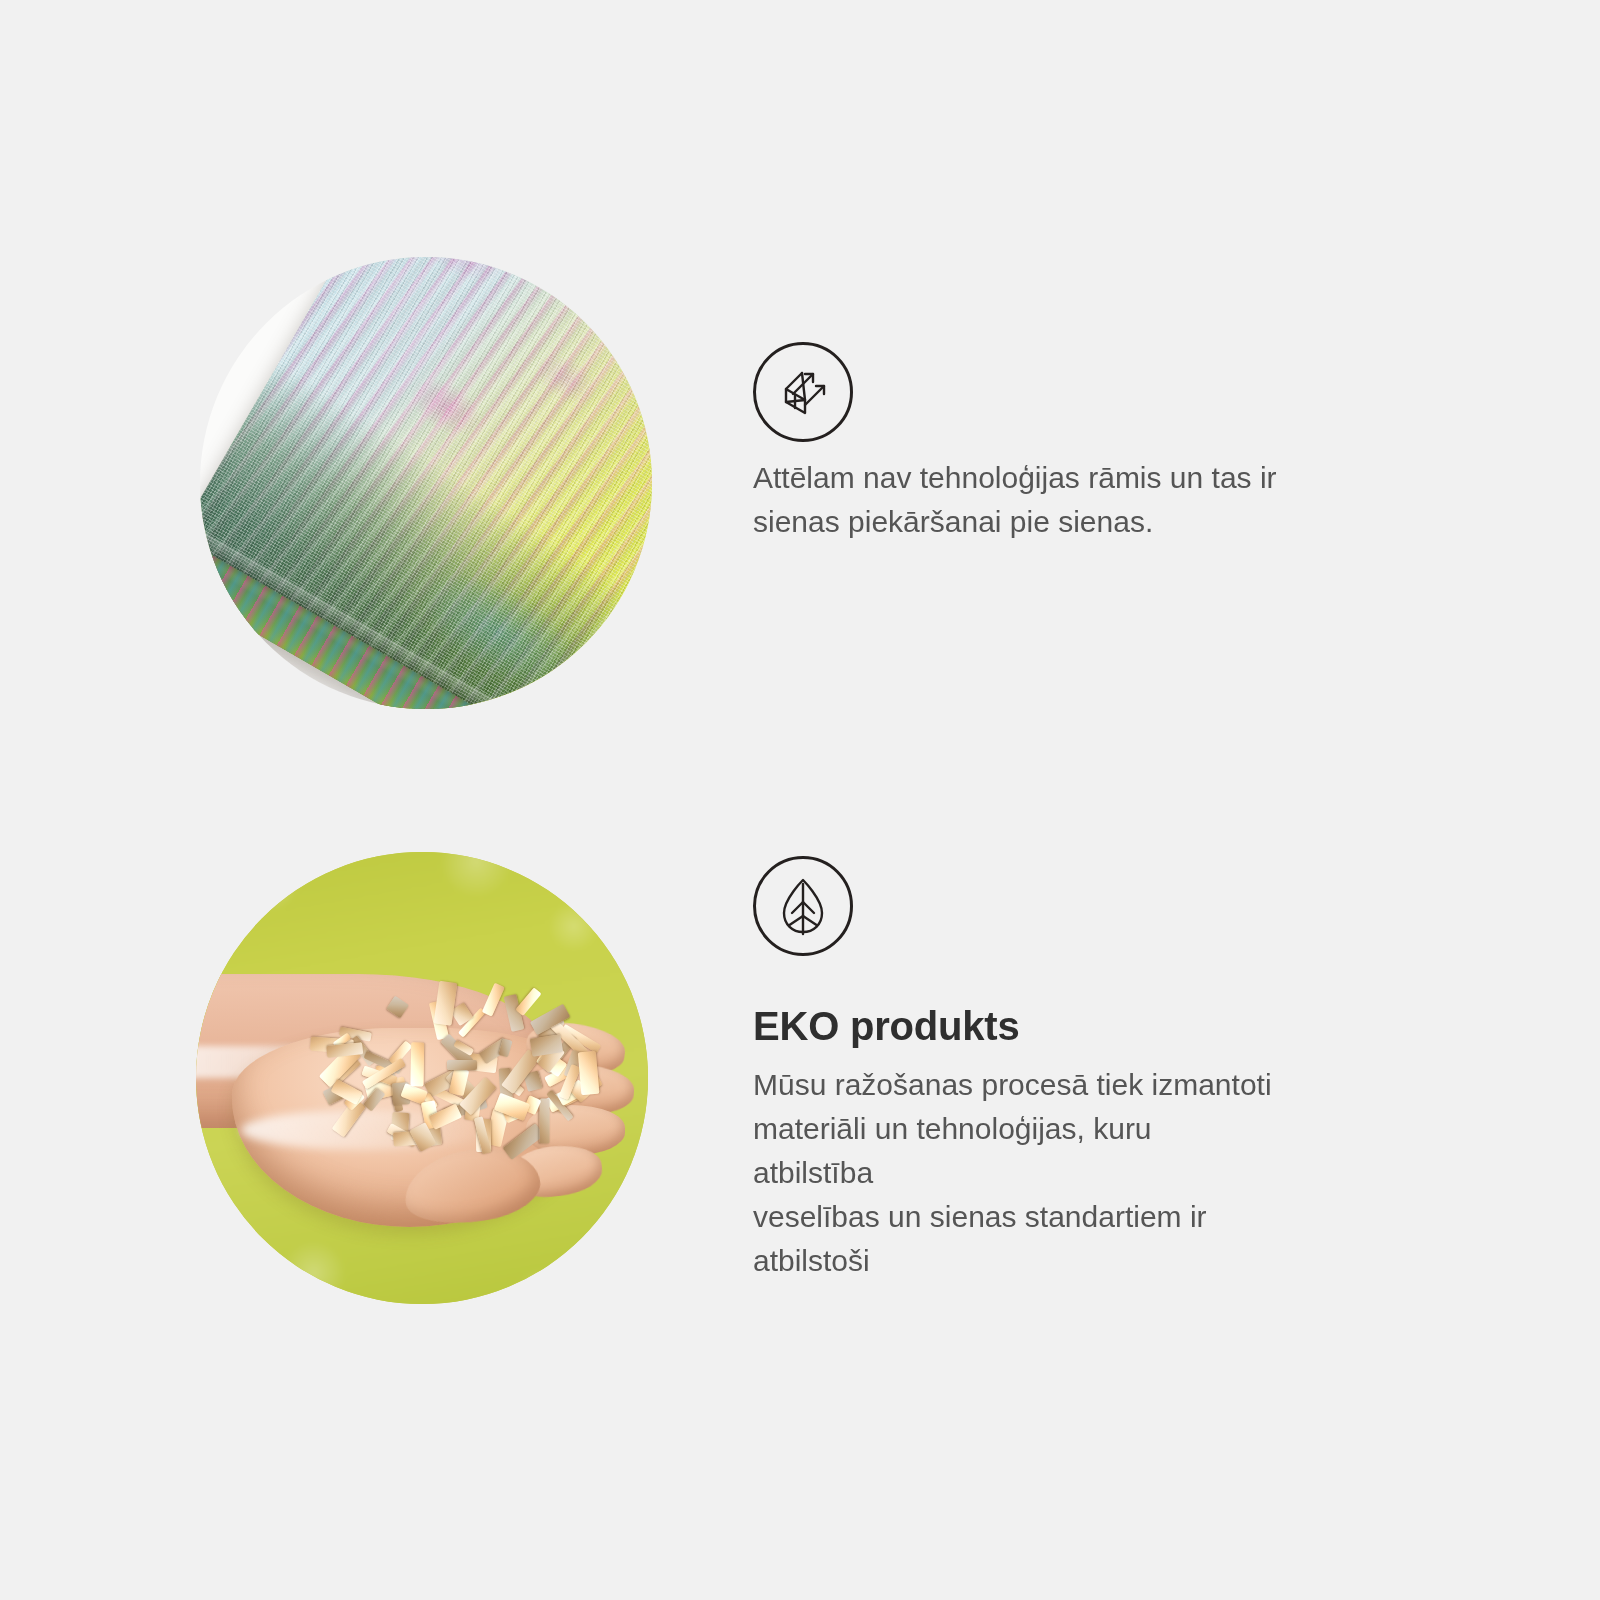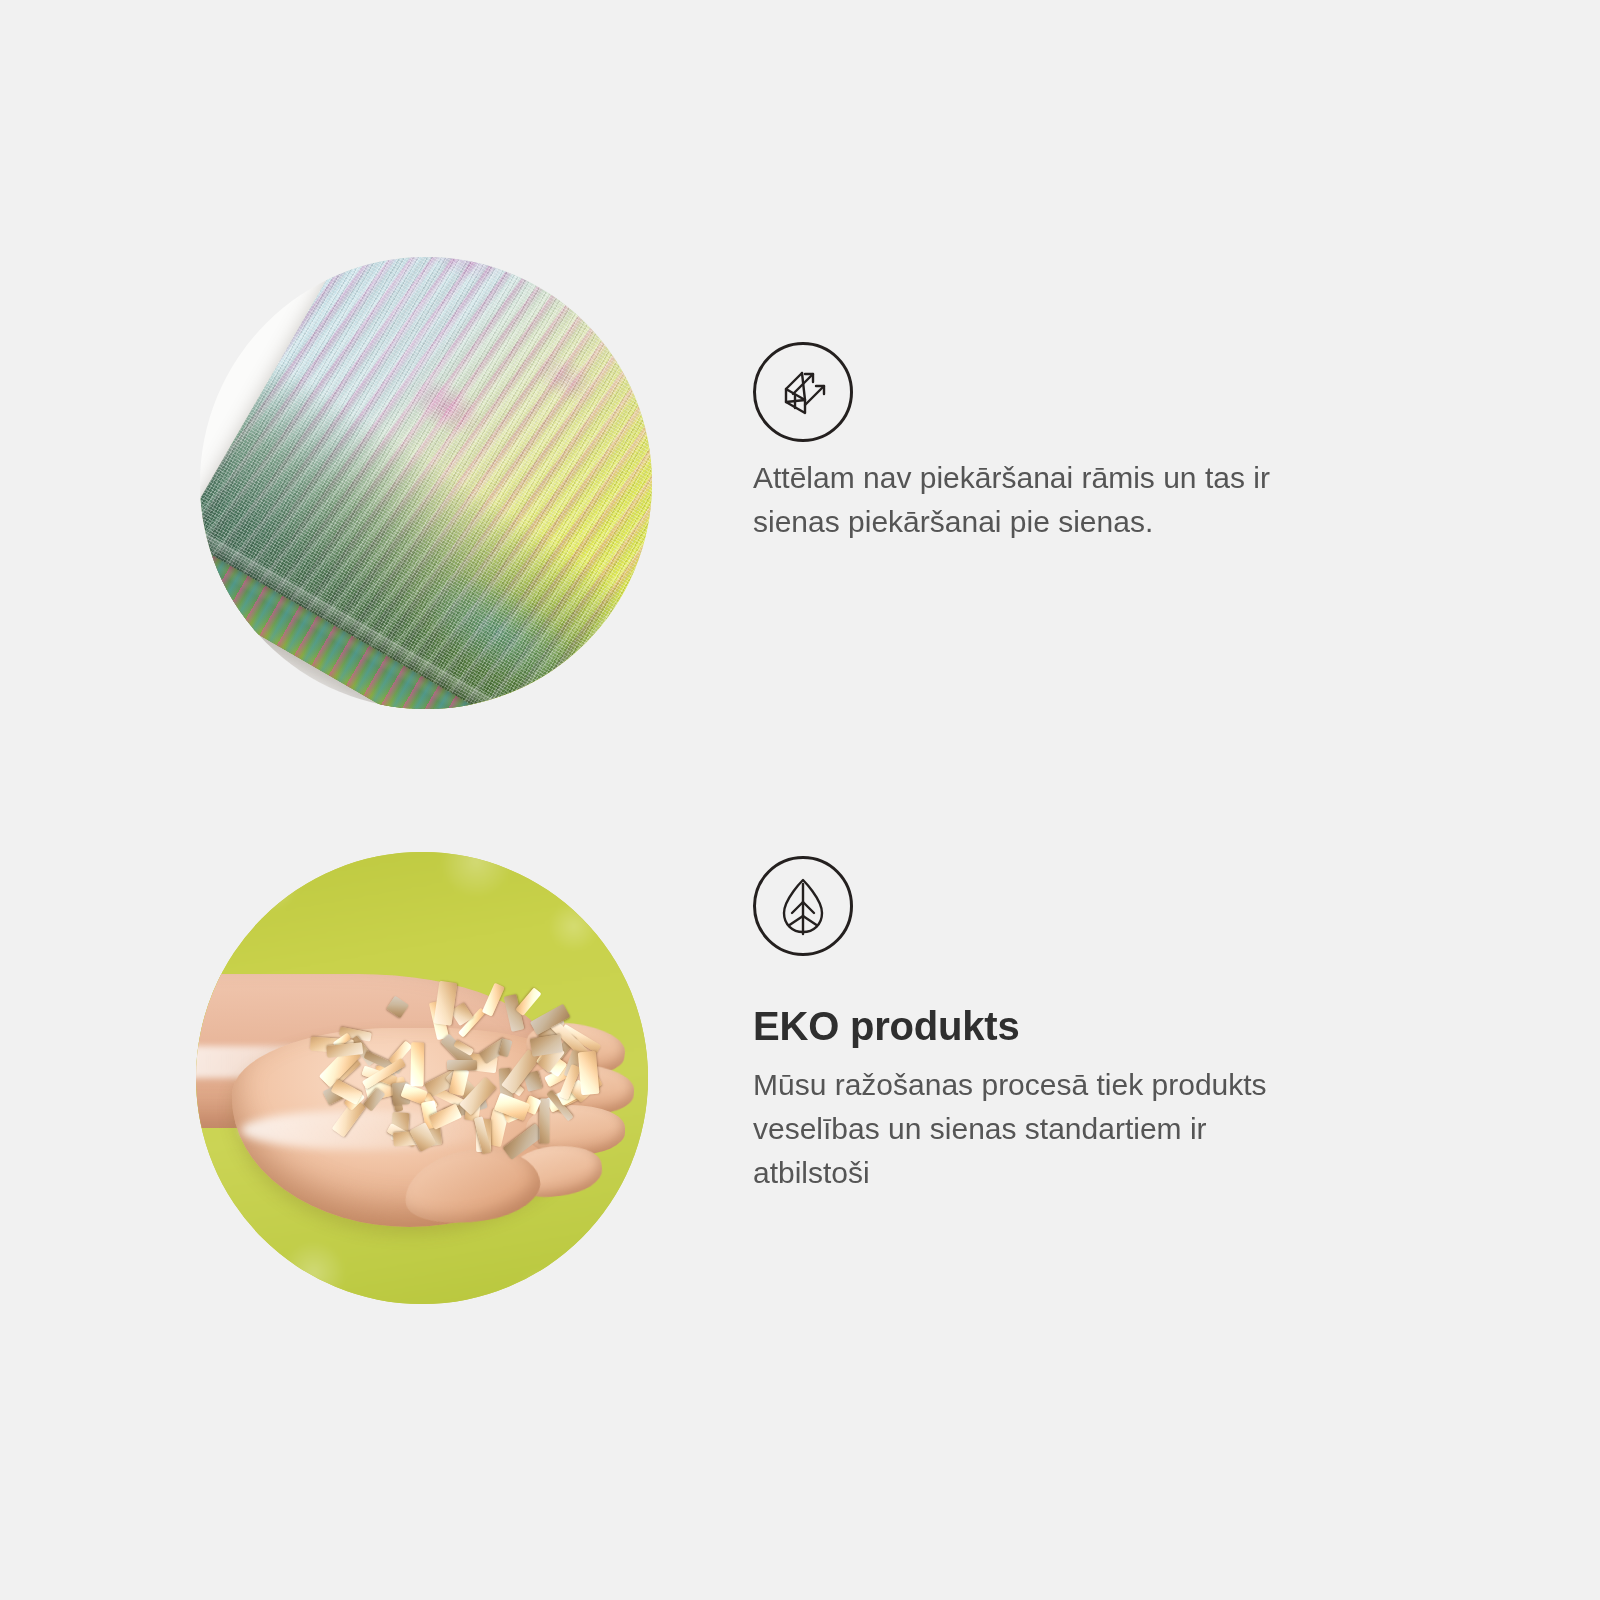--- a/index.html
+++ b/index.html
@@ -246,21 +246,21 @@
 
           <path d="M21 33 L41 13"></path>
           <path d="M33 13 L41 13 L41 21"></path>
           <path d="M33 44 L52 25"></path>
           <path d="M44 25 L52 25 L52 33"></path>
         </svg>
       </div>
 
 
       <p class="feat-desc f1-desc">
-        <span class="ln">Attēlam nav piekāršanai rāmis un tas ir</span>
+        <span class="ln">Attēlam nav tehnoloģijas rāmis un tas ir</span>
         <span class="ln">sienas piekāršanai pie sienas.</span>
       </p>
     </div>
   </section>
 
   <section class="feature feature-2">
 
     <div class="media-col">
       <div class="photo-circle photo-2">
         <div class="eko-scene">
@@ -371,19 +371,20 @@
           <path d="M29 27 L18 38"></path>
           <path d="M29 27 L40 38"></path>
           <path d="M29 41 L15.5 50"></path>
           <path d="M29 41 L42.5 50"></path>
         </svg>
       </div>
 
       <h2 class="feat-title f2-title">EKO produkts</h2>
 
       <p class="feat-desc f2-desc">
-        <span class="ln">Mūsu ražošanas procesā tiek produkts</span>
+        <span class="ln">Mūsu ražošanas procesā tiek izmantoti</span>
+        <span class="ln">materiāli un tehnoloģijas, kuru atbilstība</span>
         <span class="ln">veselības un sienas standartiem ir atbilstoši</span>
       </p>
     </div>
   </section>
 
 </div>
 
 </body></html>

